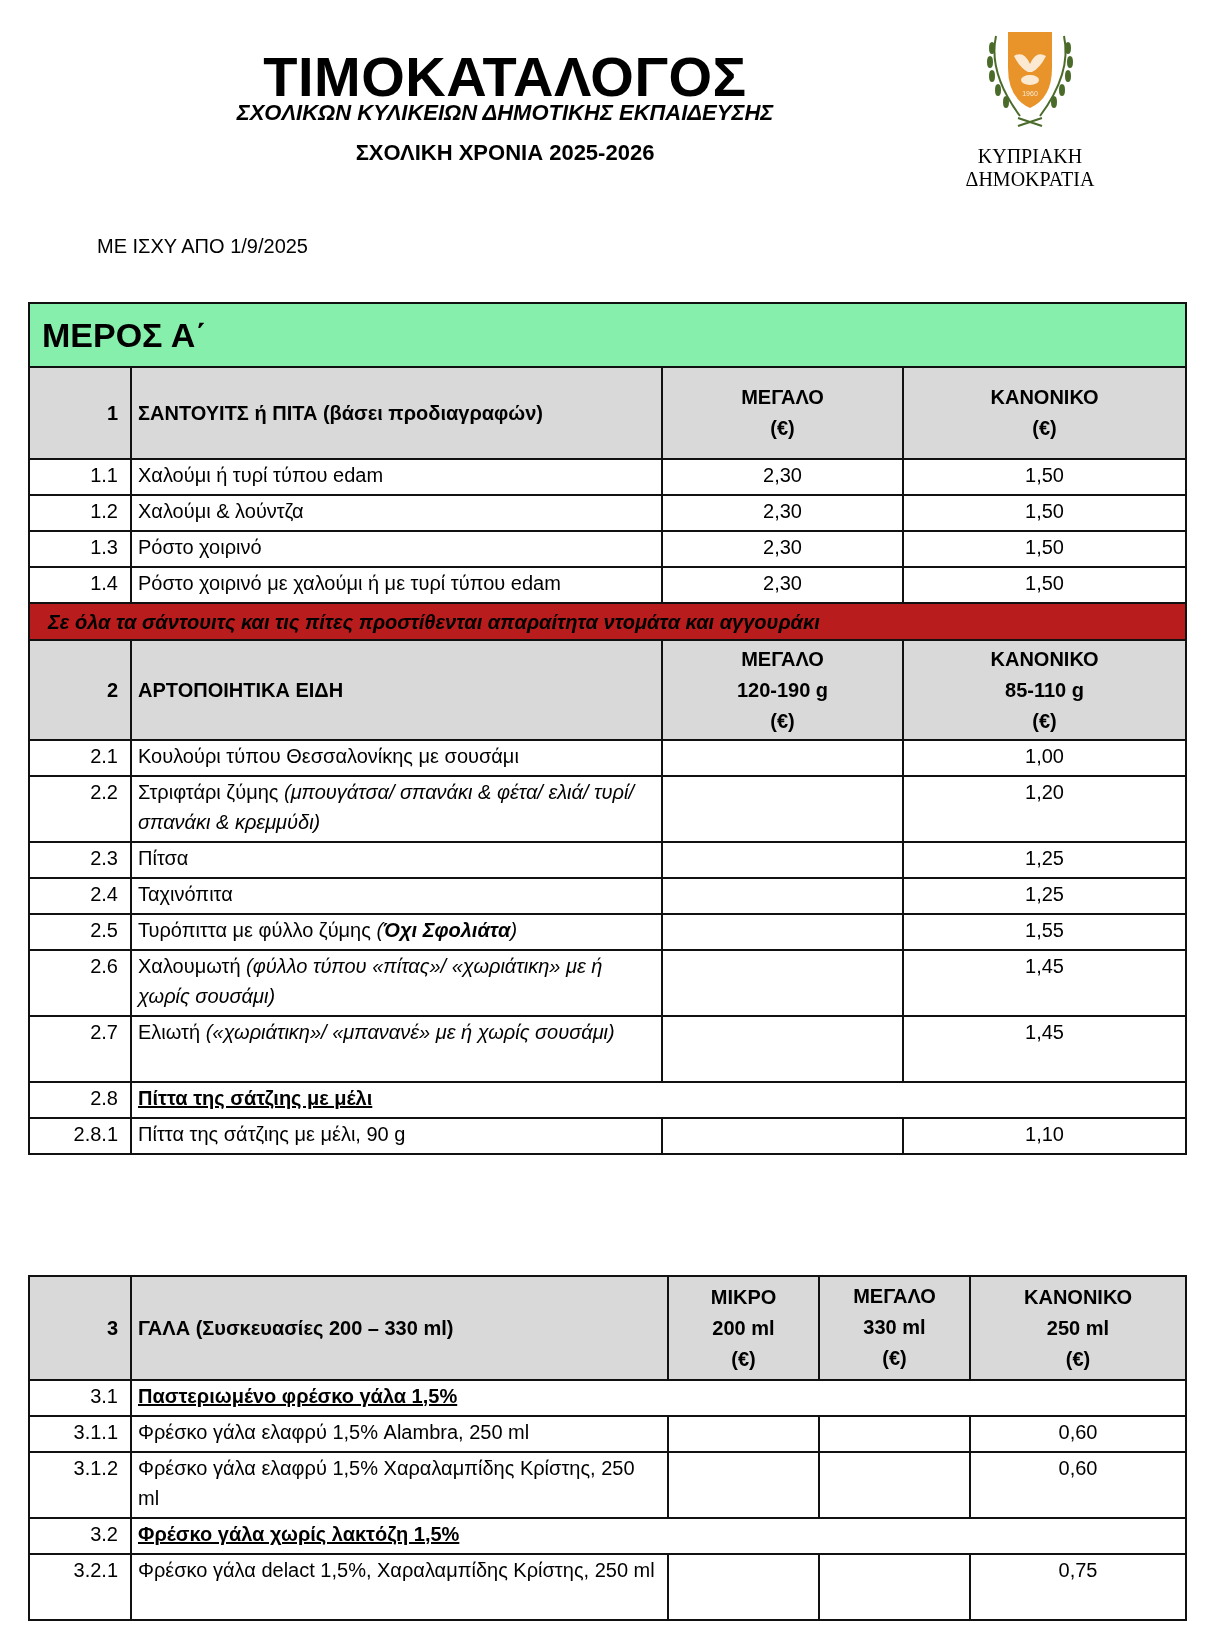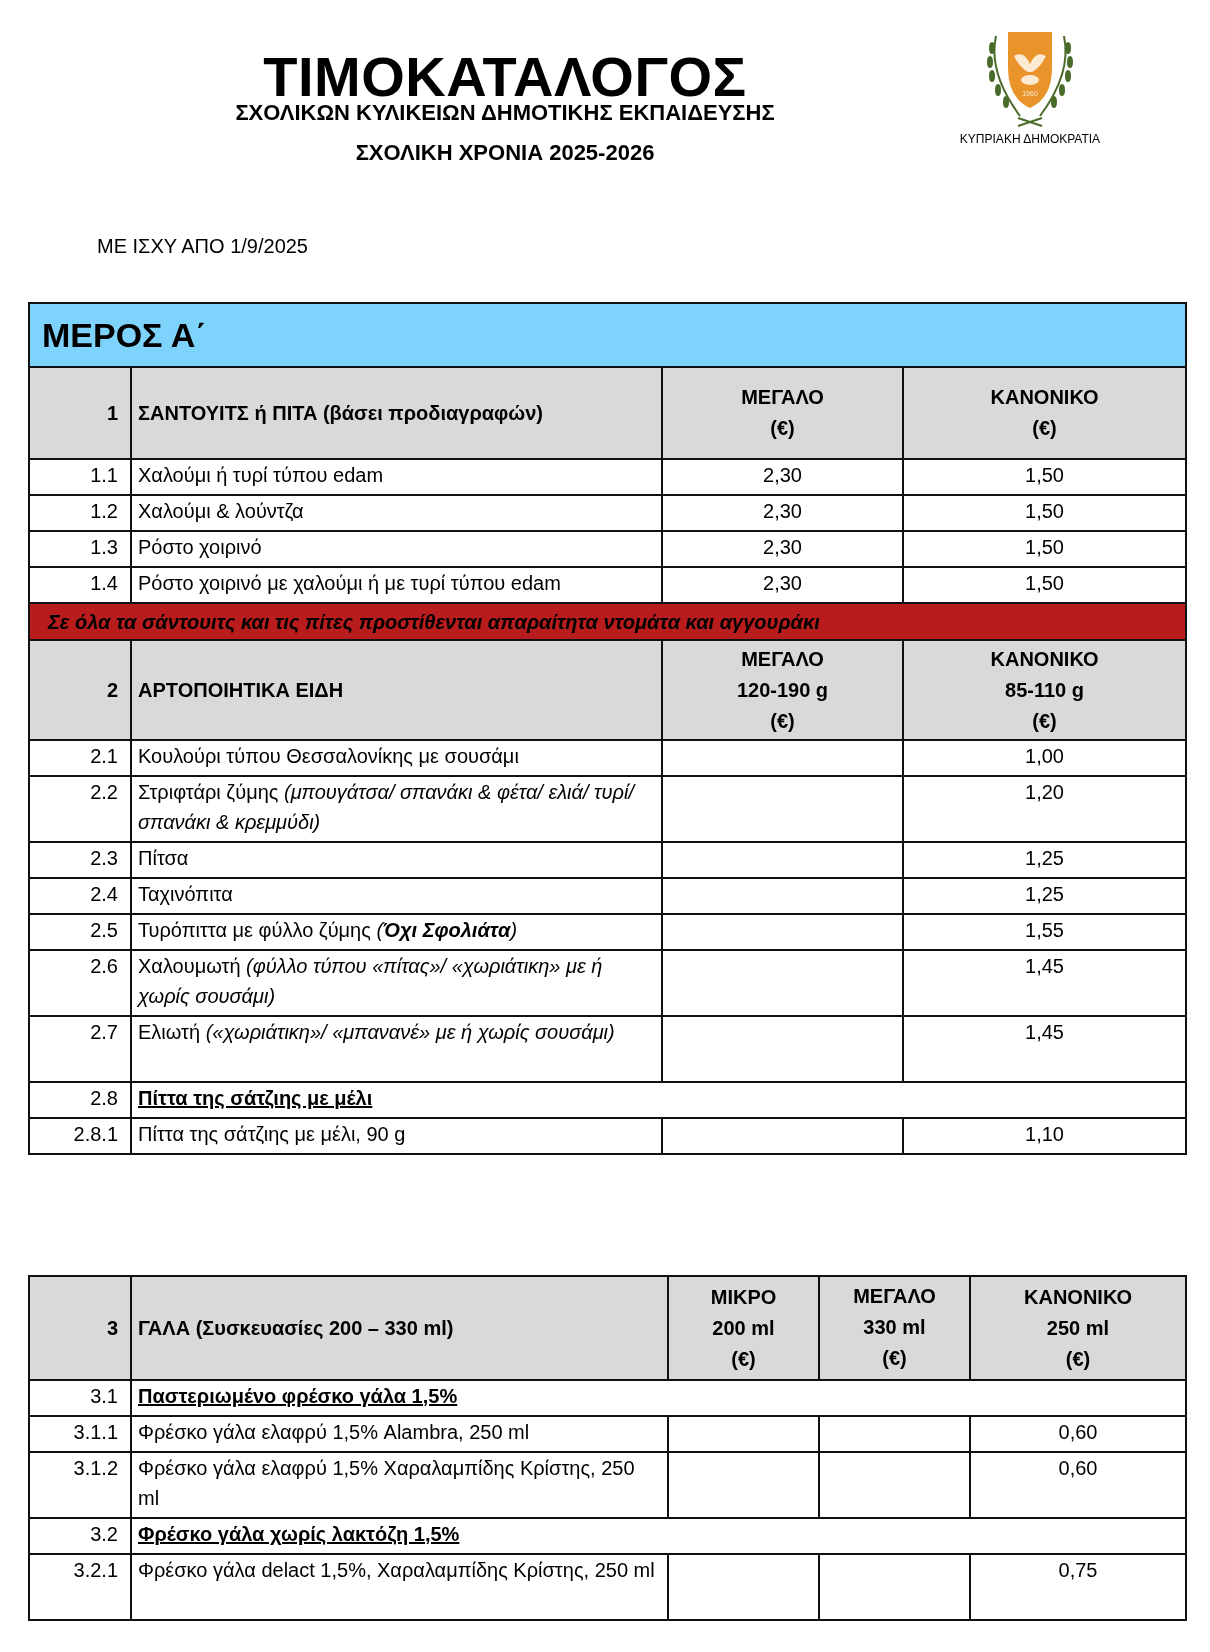--- a/index.html
+++ b/index.html
@@ -1,31 +1,31 @@
 <!DOCTYPE html>
 <html><head>
 <meta charset="utf-8">
 <style>
   html, body { margin: 0; padding: 0; background: #ffffff; }
   body { width: 1210px; height: 1652px; position: relative; overflow: hidden;
          font-family: "Liberation Sans", sans-serif; color: #000; }
   .title { position: absolute; left: 0; width: 1010px; text-align: center; font-weight: bold; }
   .t1 { top: 44px; font-size: 56px; letter-spacing: 0.5px; }
-  .t2 { top: 100px; font-size: 22px; }
+  .t2 { top: 100px; font-size: 22px; font-style: italic; }
   .t3 { top: 140px; font-size: 22px; }
   .emblem { position: absolute; left: 930px; top: 28px; width: 200px; height: 125px; text-align: center; }
   .emblem svg { display: block; margin: 0 auto; }
-  .emblem-label { font-size: 12px; margin-top: 4px; }
+  .emblem-label { font-size: 20px; margin-top: 17px; font-family: Liberation Serif, serif; }
   .effective { position: absolute; left: 97px; top: 235px; font-size: 20px; }
 
   table { position: absolute; left: 28px; border-collapse: collapse; table-layout: fixed; }
   td { border: 2px solid #111; font-size: 20px; padding: 0 6px; vertical-align: top; line-height: 30px; }
   .num { text-align: right; padding-right: 12px; }
   .price { text-align: center; }
-  .band td { background: #7dd3fc; font-size: 34px; font-weight: bold; padding-left: 12px; height: 62px; vertical-align: middle; }
+  .band td { background: #86efac; font-size: 34px; font-weight: bold; padding-left: 12px; height: 62px; vertical-align: middle; }
   .hdr td { background: #d9d9d9; font-weight: bold; vertical-align: middle; }
   .hdr td.price { line-height: 31px; }
   .note td { background: #b91c1c; font-weight: bold; font-style: italic; padding-left: 18px; height: 35px; vertical-align: middle; }
   .sub { font-weight: bold; text-decoration: underline; }
   .r td { height: 34px; }
   .r2 td { height: 64px; }
   i b { font-weight: bold; }
 </style>
 </head>
 <body>

